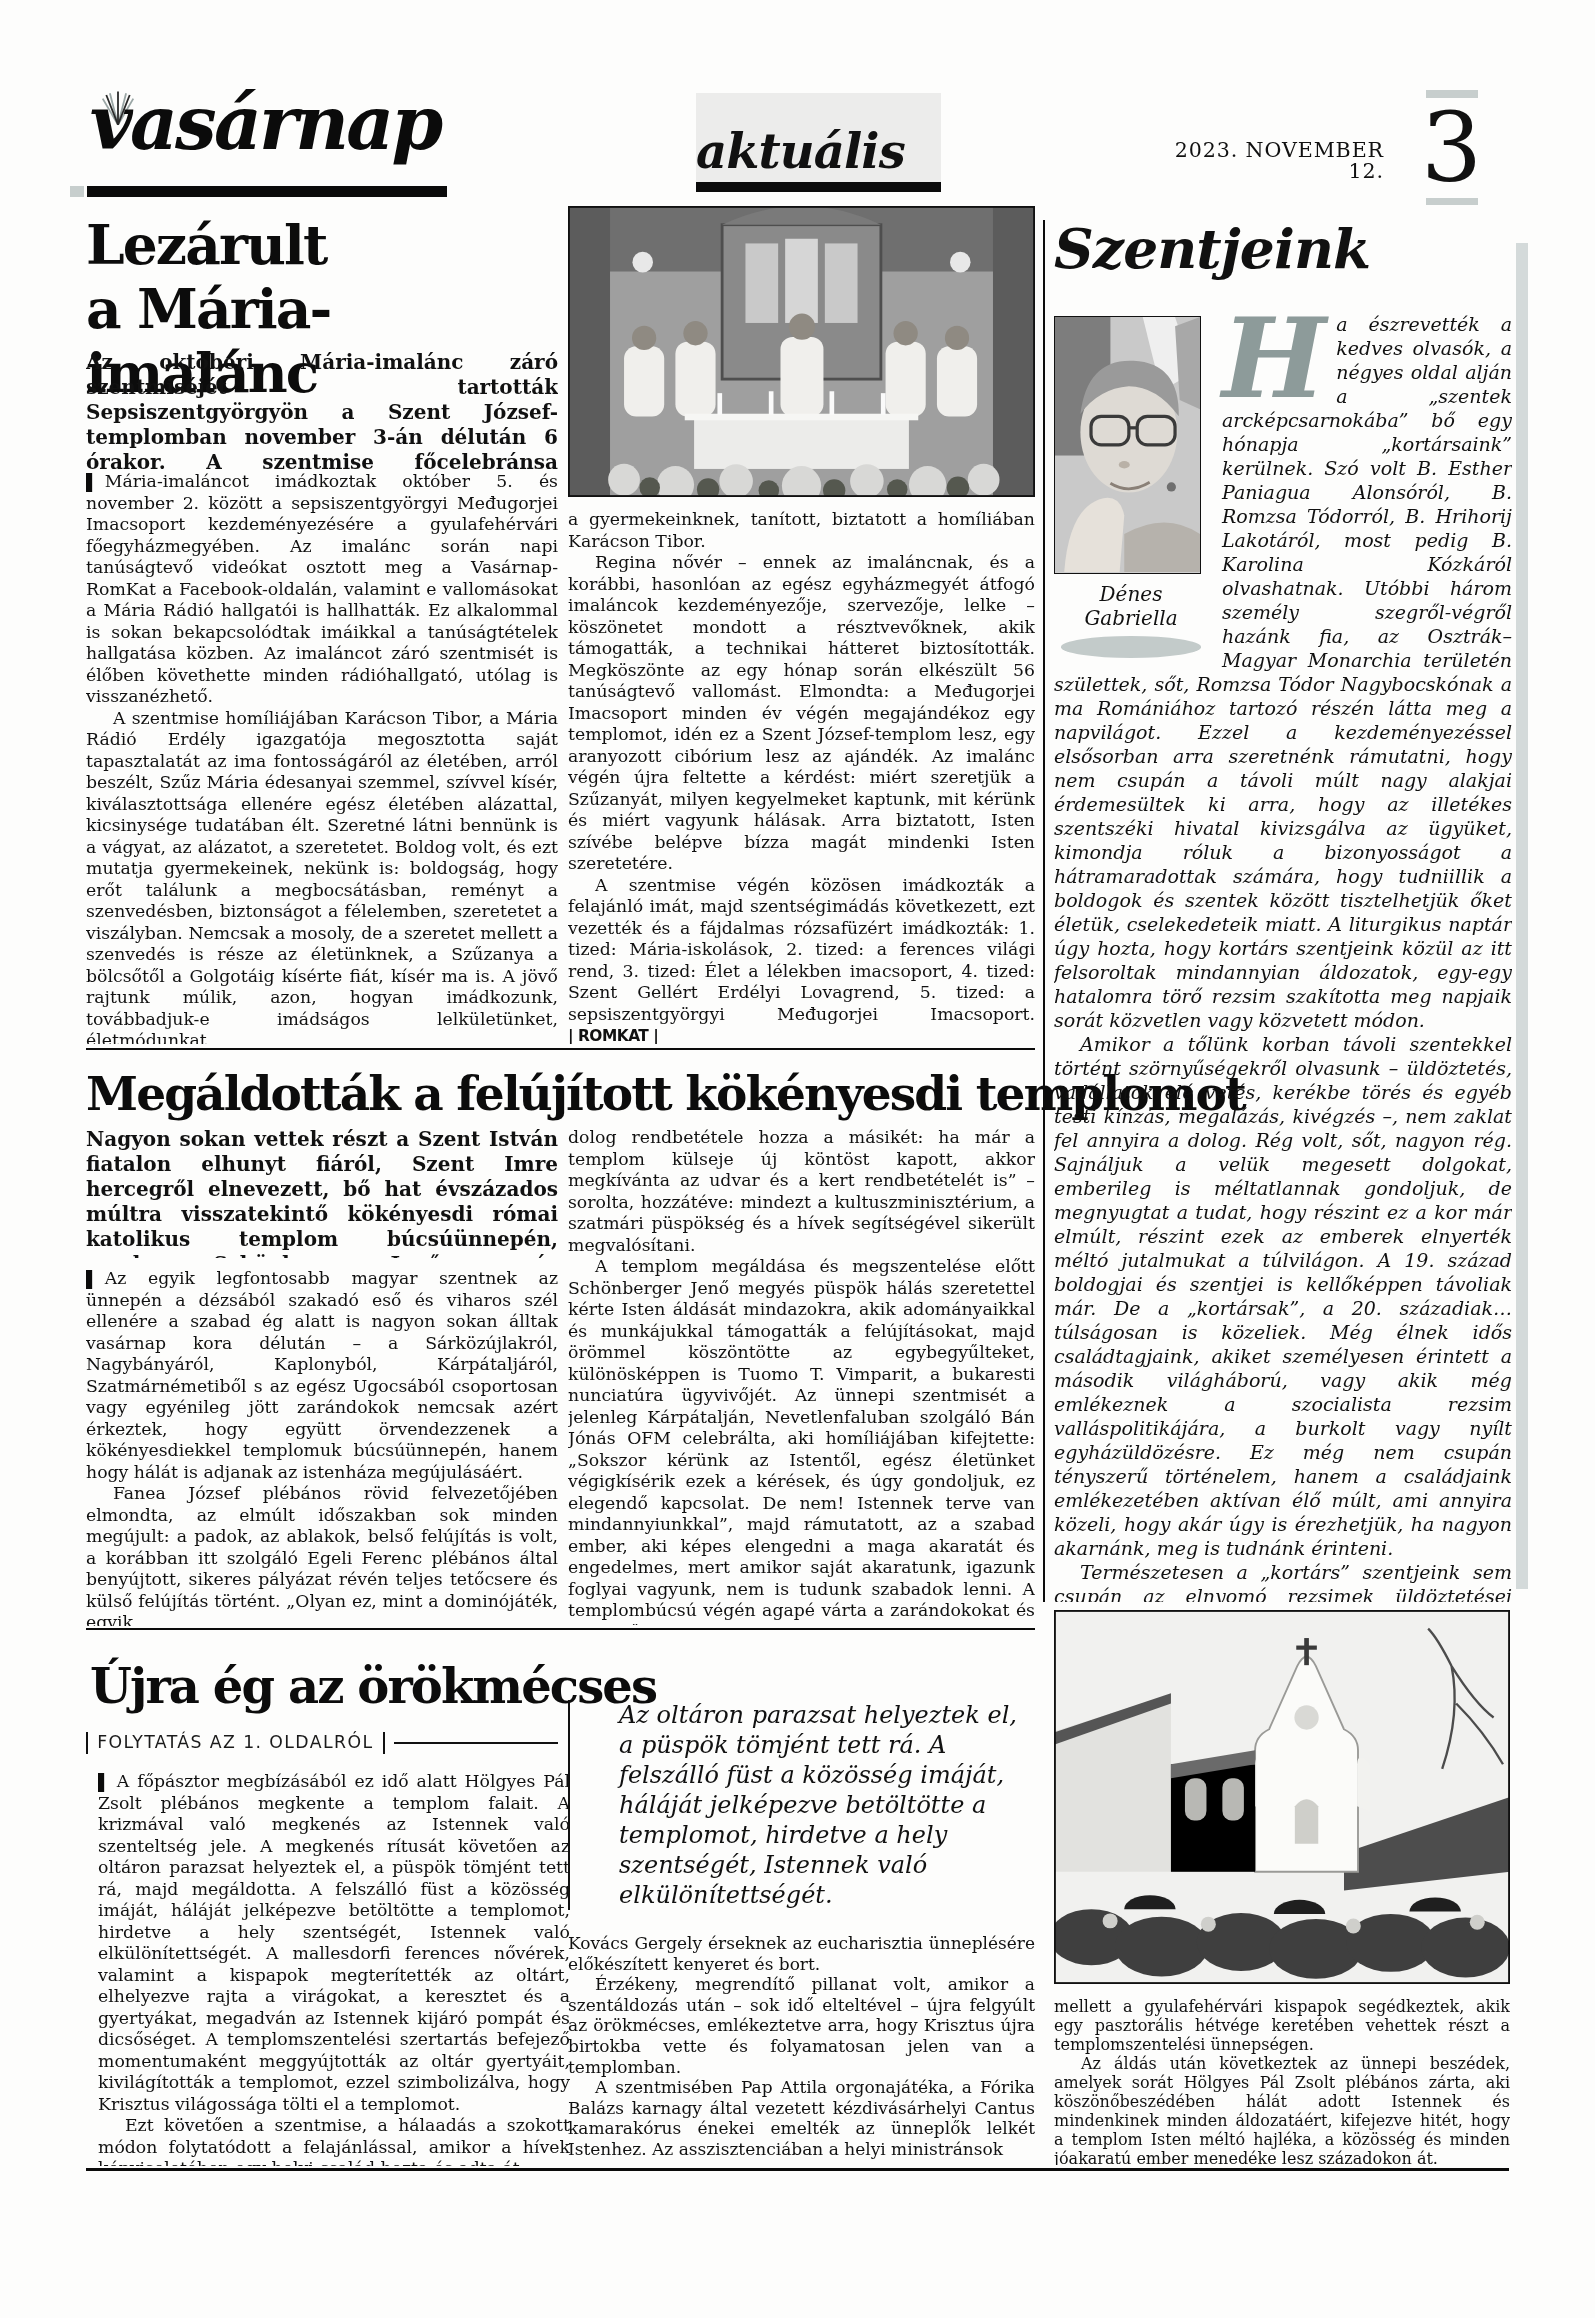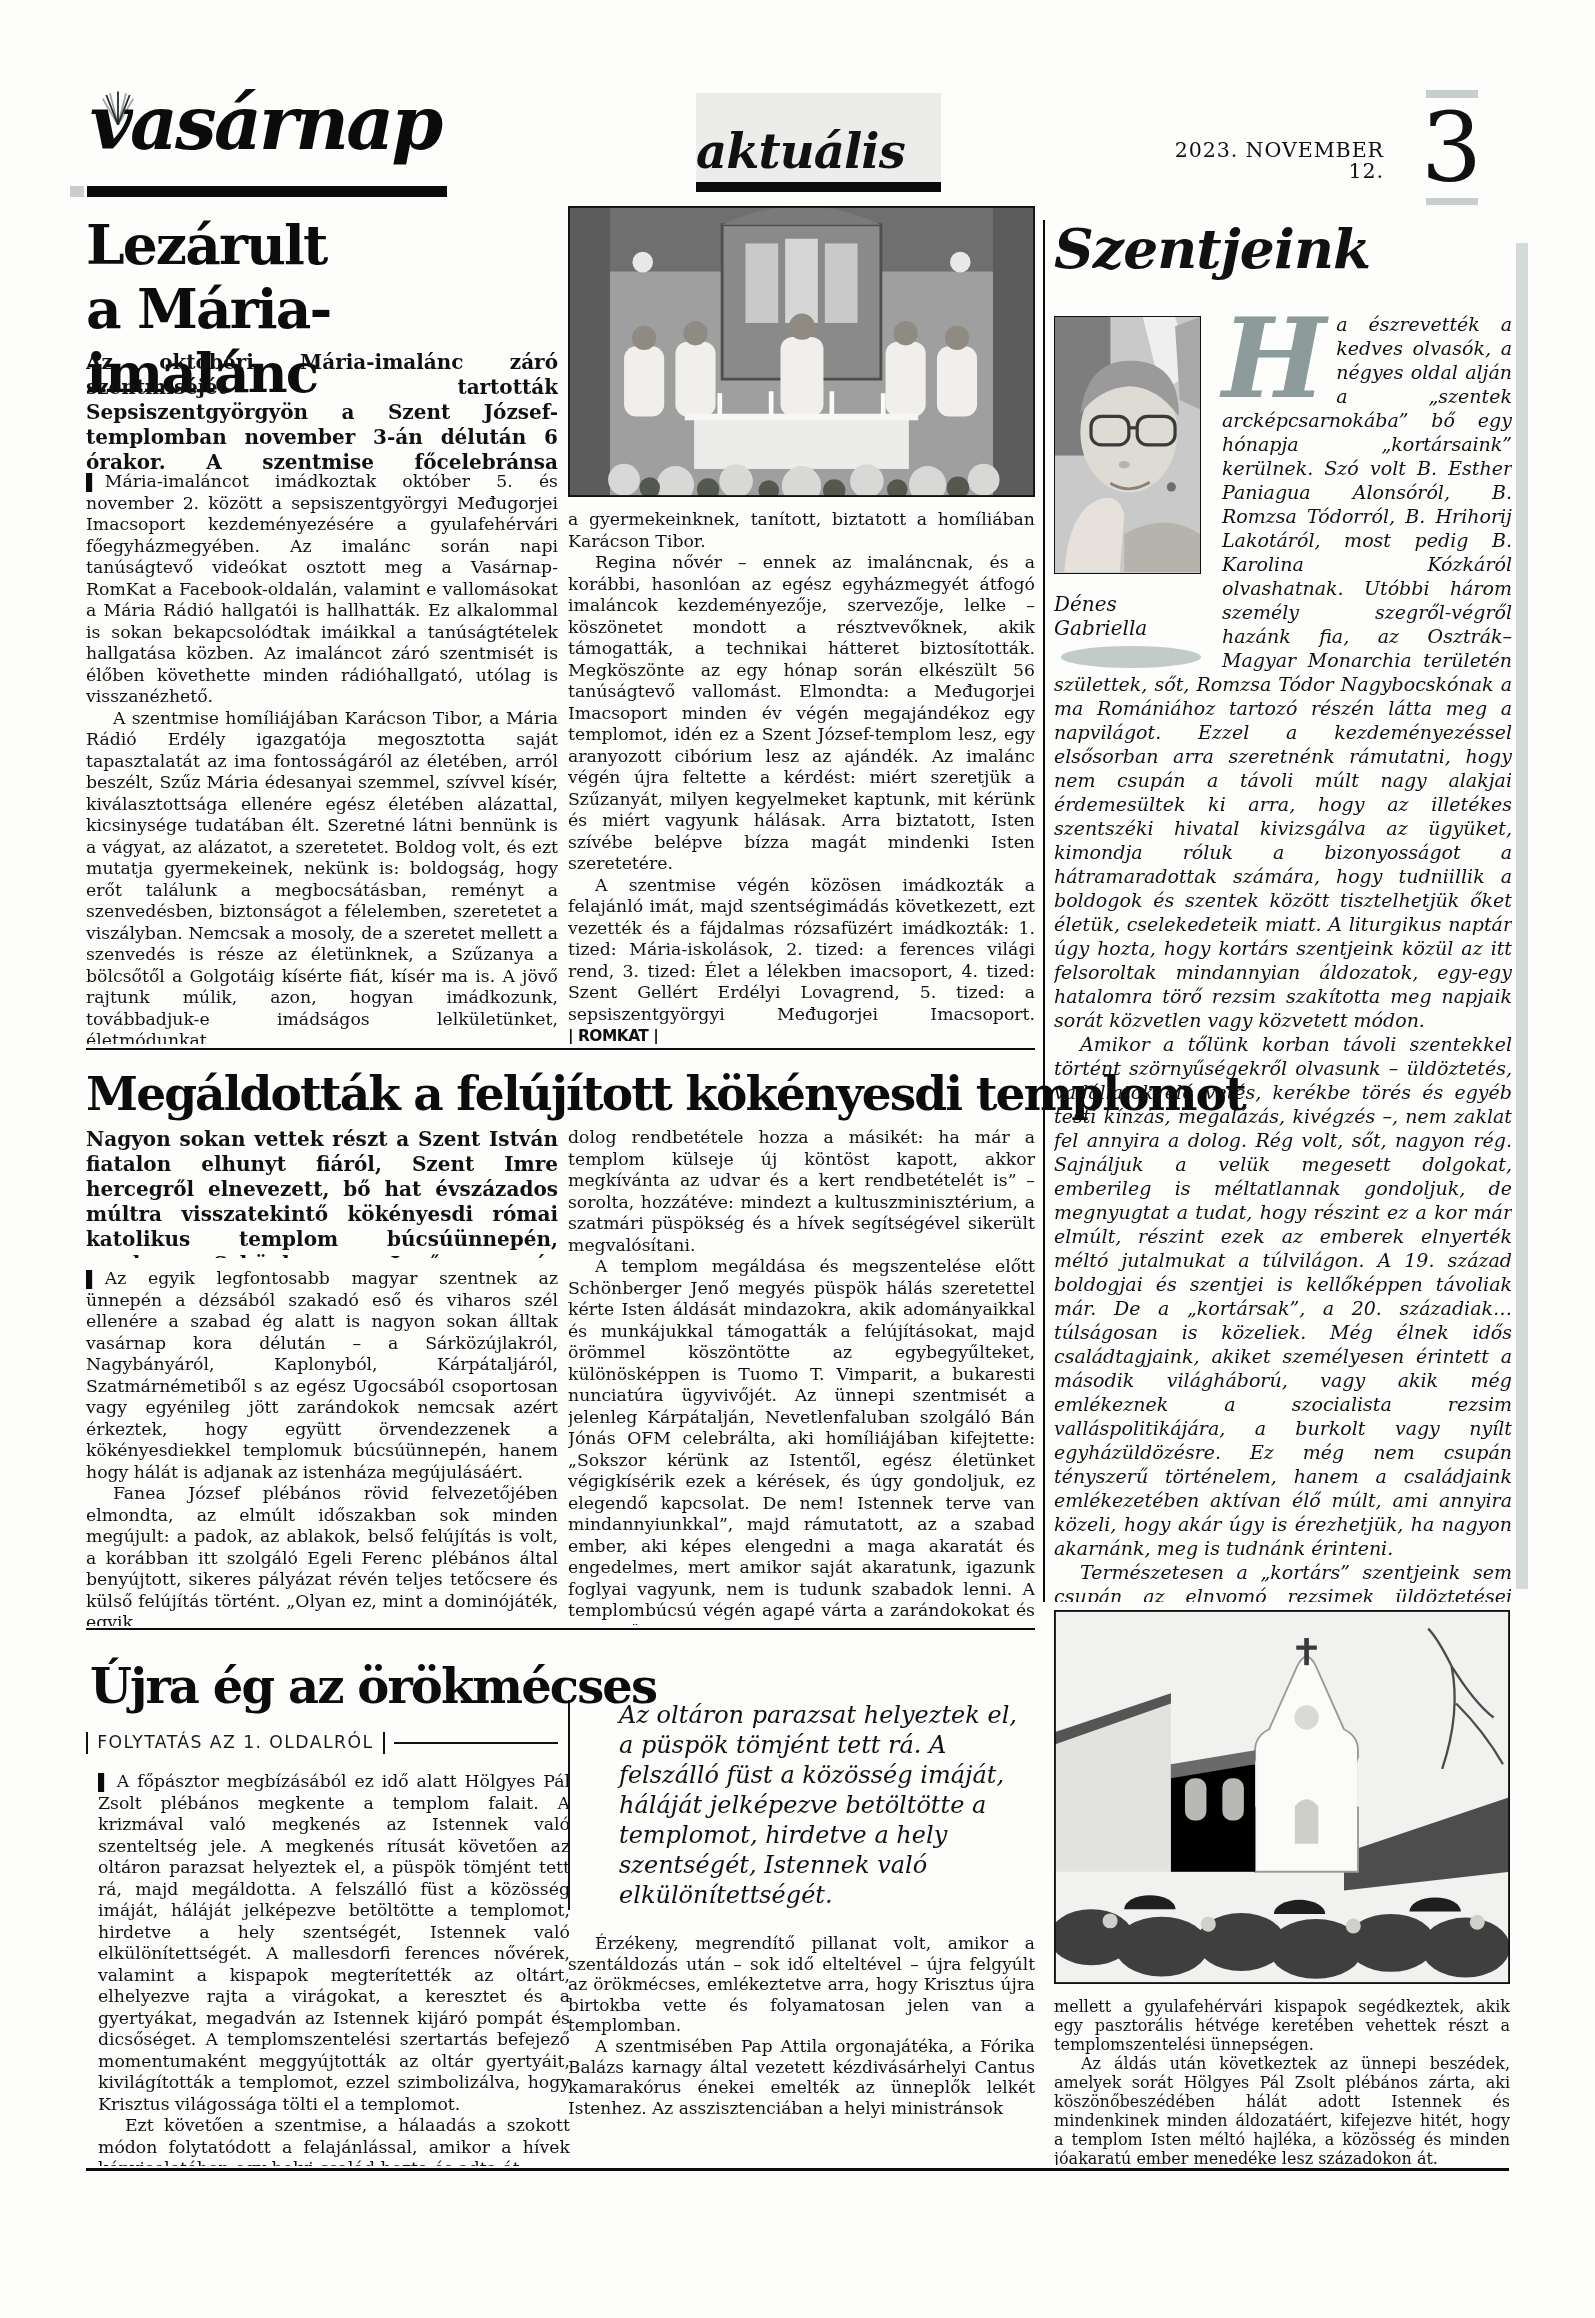--- a/index.html
+++ b/index.html
@@ -32,21 +32,21 @@
 
   
   .vrule{position:absolute;left:1043px;top:220px;width:1.9px;height:1382px;background:#0b0b0b;}
   .graybar{position:absolute;left:1516px;top:243px;width:12px;height:1346px;background:#d4dada;}
   .szent-title{position:absolute;left:1054px;top:219px;font:italic 700 55px/1.1 "DejaVu Serif",serif;letter-spacing:-0.9px;}
   .szent-body{position:absolute;left:1054px;top:312px;width:458px;max-height:1290px;overflow:hidden;text-align:justify;font:italic 400 19px/24px "DejaVu Serif",serif;}
   .szent-body p{margin:0;}
   .szent-body p.ind{text-indent:26px;}
   .portrait-block{float:left;width:154px;margin:3.7px 14px 2.8px 0;}
   .portrait-frame{width:147px;height:258px;border:1.9px solid #111;background:#cfcfcf;}
-  .portrait-caption{font:italic 400 20px/24px "DejaVu Serif",serif;margin-top:18px;}
+  .portrait-caption{text-align:center;font:italic 400 20px/24px "DejaVu Serif",serif;margin-top:8px;}
   .caption-ellipse{width:140px;height:21.5px;background:#c3cbca;border-radius:50%;margin:6.5px auto 0;}
   .dropcap{float:left;font:italic 700 110px/79px "DejaVu Serif",serif;color:#8d9b9a;padding:6.5px 10.3px 0 0;}
 
   
   .photo{position:absolute;background:#bbb;}
   .photo svg{display:block;width:100%;height:100%;}
 
   
   .cont-line{position:absolute;left:86px;top:1732px;width:472px;display:flex;align-items:center;gap:9.3px;font:400 17.3px/1 "DejaVu Sans",sans-serif;letter-spacing:1.4px;color:#1a1a1a;}
   .cont-line .tick{width:1.9px;height:21.5px;background:#111;flex:0 0 auto;}
@@ -271,20 +271,21 @@
   </div>
 
   <div class="body-col" style="left:98px;top:1771px;width:472px;max-height:395px;" data-name="article-orokmecses-col1">
     <p data-name="paragraph"><span class="marker" data-name="para-marker-icon">▌</span><span>A főpásztor megbízásából ez idő alatt Hölgyes Pál Zsolt plébános megkente a templom falait. A krizmával való megkenés az Istennek való szenteltség jele. A megkenés rítusát követően az oltáron parazsat helyeztek el, a püspök tömjént tett rá, majd megáldotta. A felszálló füst a közösség imáját, háláját jelképezve betöltötte a templomot, hirdetve a hely szentségét, Istennek való elkülönítettségét. A mallesdorfi ferences nővérek, valamint a kispapok megterítették az oltárt, elhelyezve rajta a virágokat, a keresztet és a gyertyákat, megadván az Istennek kijáró pompát és dicsőséget. A templomszentelési szertartás befejező momentumaként meggyújtották az oltár gyertyáit, kivilágították a templomot, ezzel szimbolizálva, hogy Krisztus világossága tölti el a templomot.</span></p>
     <p class="ind" data-name="paragraph">Ezt követően a szentmise, a hálaadás a szokott módon folytatódott a felajánlással, amikor a hívek képviseletében egy helyi család hozta és adta át</p>
   </div>
 
   <div class="quote-block" data-name="pull-quote">Az oltáron parazsat helyeztek el, a püspök tömjént tett rá. A felszálló füst a közösség imáját, háláját jelképezve betöltötte a templomot, hirdetve a hely szentségét, Istennek való elkülönítettségét.</div>
 
   <div class="body-col" style="left:568px;top:1933px;width:467px;max-height:234px;font-size:17px;line-height:20.6px;" data-name="article-orokmecses-col2">
+    <p data-name="paragraph">Kovács Gergely érseknek az eucharisztia ünneplésére előkészített kenyeret és bort.</p>
     <p class="ind" data-name="paragraph">Érzékeny, megrendítő pillanat volt, amikor a szentáldozás után – sok idő elteltével – újra felgyúlt az örökmécses, emlékeztetve arra, hogy Krisztus újra birtokba vette és folyamatosan jelen van a templomban.</p>
     <p class="ind" data-name="paragraph">A szentmisében Pap Attila orgonajátéka, a Fórika Balázs karnagy által vezetett kézdivásárhelyi Cantus kamarakórus énekei emelték az ünneplők lelkét Istenhez. Az asszisztenciában a helyi ministránsok</p>
   </div>
 
   <div class="body-col small-col" style="left:1054px;top:1997px;width:456px;max-height:168px;" data-name="article-orokmecses-col3">
     <p data-name="paragraph">mellett a gyulafehérvári kispapok segédkeztek, akik egy pasztorális hétvége keretében vehettek részt a templomszentelési ünnepségen.</p>
     <p class="ind" data-name="paragraph">Az áldás után következtek az ünnepi beszédek, amelyek sorát Hölgyes Pál Zsolt plébános zárta, aki köszönőbeszédében hálát adott Istennek és mindenkinek minden áldozatáért, kifejezve hitét, hogy a templom Isten méltó hajléka, a közösség és minden jóakaratú ember menedéke lesz századokon át.</p>
 
   </div>
 

